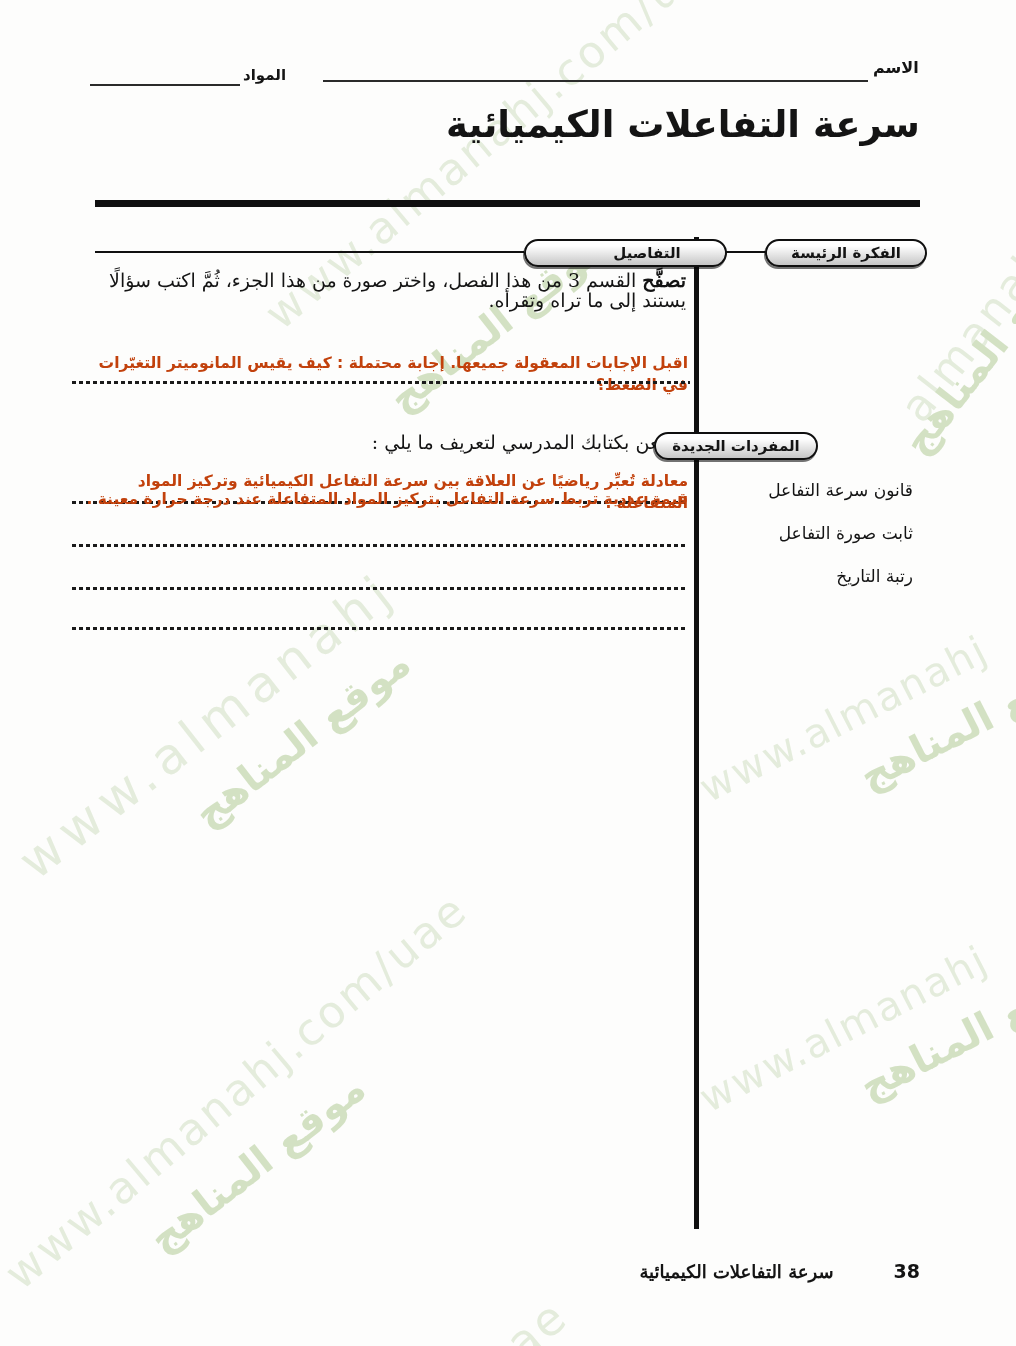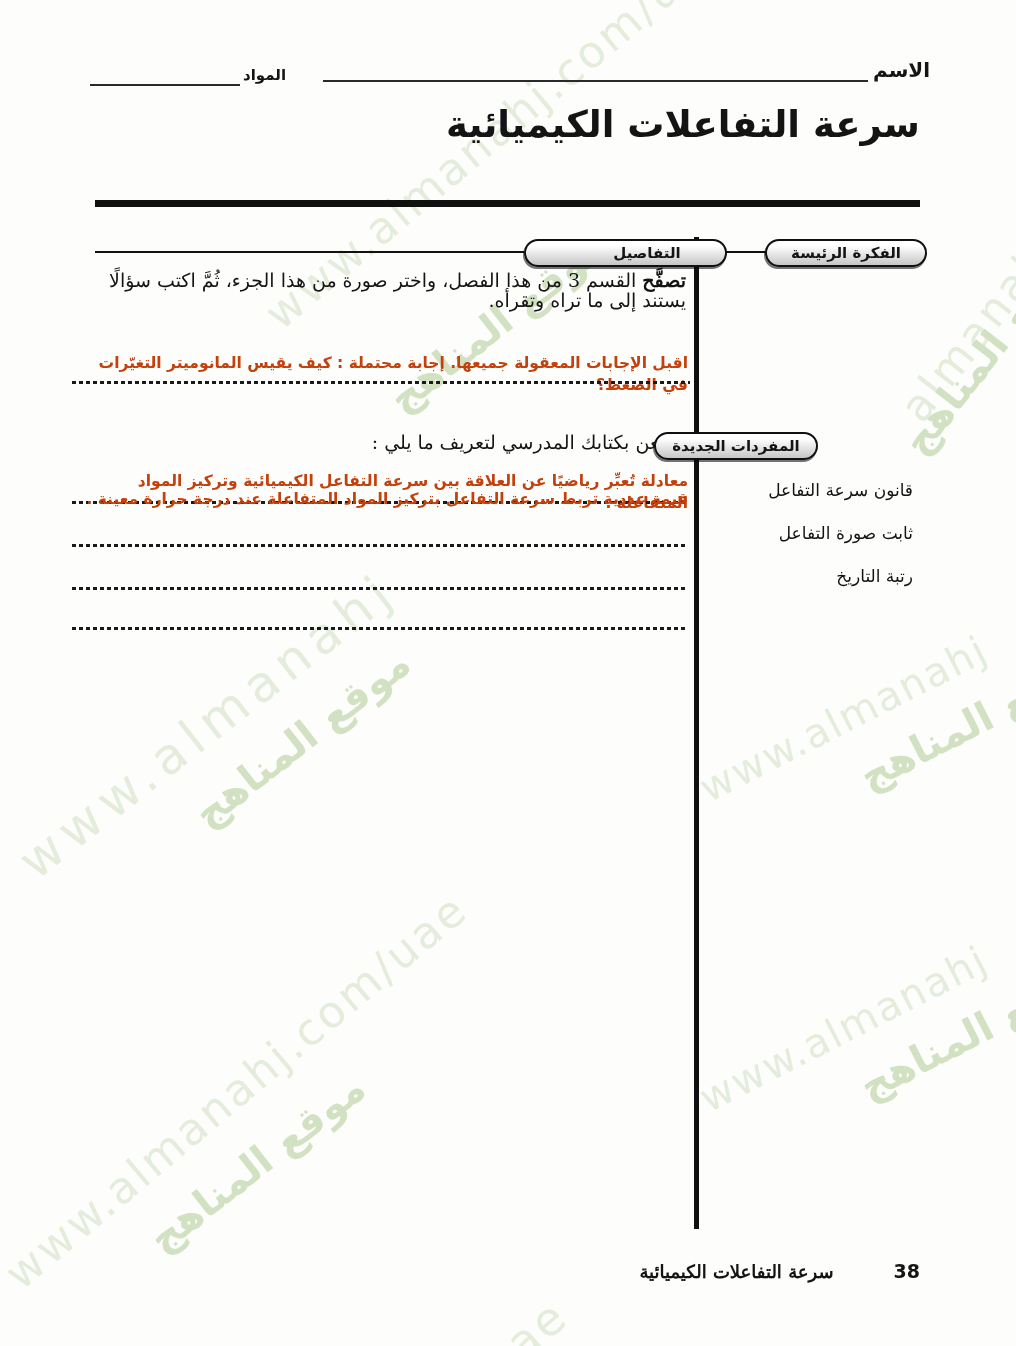--- a/index.html
+++ b/index.html
@@ -21,21 +21,21 @@
     user-select:none;
     font-family:"DejaVu Sans","Liberation Sans",sans-serif;
   }
   .wm-url{font-size:44px;letter-spacing:3px;color:#e4ecdc;}
   .wm-logo{font-size:40px;font-weight:bold;color:#d3e1c3;}
   
   .abs{position:absolute;}
   .rtl{direction:rtl;text-align:right;}
   .sans{font-family:"DejaVu Sans","Liberation Sans",sans-serif;}
   
-  .field-label{font-size:20px;font-weight:bold;font-family:"DejaVu Sans","Liberation Sans",sans-serif;}
+  .field-label{font-size:16px;font-weight:bold;font-family:"DejaVu Sans","Liberation Sans",sans-serif;}
   .blank-line{height:0;border-bottom:2px solid #2a2a2a;}
   
   .doc-title{font-size:37px;font-weight:bold;letter-spacing:-1px;}
   .doc-subtitle{font-size:23px;font-weight:bold;}
   .thick-rule{background:#101010;height:7px;}
   
   .v-divider{background:#101010;width:5px;}
   .connector{background:#101010;height:2px;}
   .badge{
     height:24px;

